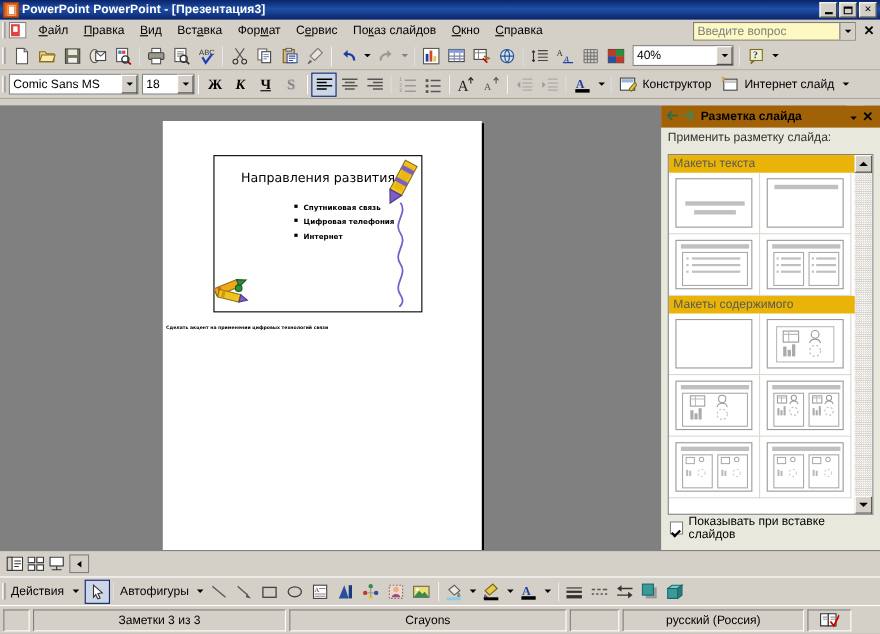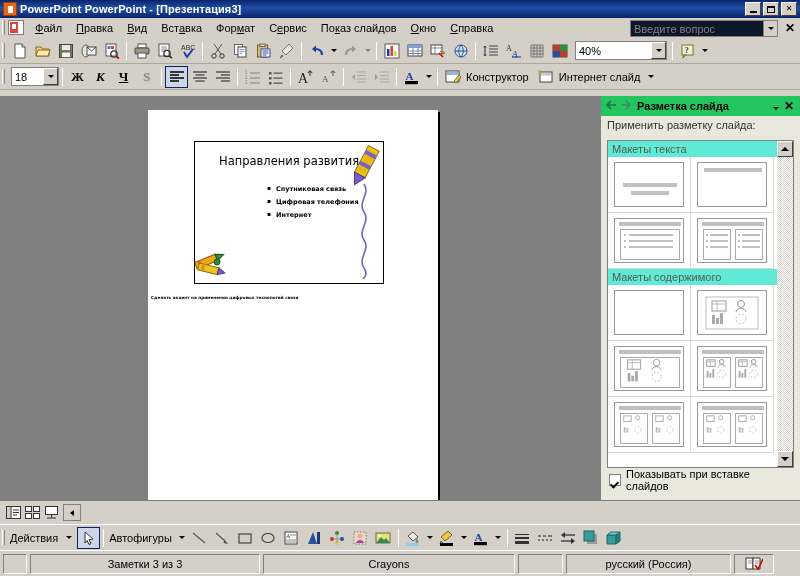--- a/index.html
+++ b/index.html
@@ -68,21 +68,21 @@
   }
   .menu-doc-icon:after{
     content:""; position:absolute; left:3px; top:3px; width:4px; height:5px; background:#fff;
   }
   .menu-item {
     padding: 2px 7px; font-size: 11px; color: #000; white-space: nowrap; cursor: default;
   }
   .menu-item u { text-decoration: underline; }
   .ask-box {
     position: absolute; right: 22px; top: 2px;
-    width: 148px; height: 17px; background: #0f172a;
+    width: 148px; height: 17px; background: #fef9c3;
     border: 1px solid #808080;
     display: flex; align-items: center;
   }
   .ask-box .ph { color: #808080; font-size: 11px; padding-left: 3px; flex: 1 1 auto; }
   .ask-arrow {
     width: 14px; height: 15px; background: #d4d0c8;
     border-left: 1px solid #808080;
     display:flex;align-items:center;justify-content:center;
   }
   .menu-close { position:absolute; right:5px; top:3px; font-size:12px; font-weight:bold; color:#000; cursor:default;}
@@ -202,32 +202,32 @@
   .tri-dbl { display:flex; flex-direction:column; align-items:center; gap:1px; }
 
   
   .taskpane {
     position: absolute; right: 0; top: 96px; width: 200px; bottom: 76px;
     background: #e8e9dc;
     border-left: 1px solid #808080;
   }
   .tp-header {
     height: 20px; display: flex; align-items: center; padding: 0 4px;
-    background: #22c55e;
+    background: #a16207;
   }
   .tp-nav { display:flex; gap:3px; align-items:center; }
   .tp-title { font-weight: bold; font-size: 11px; flex: 1 1 auto; padding-left: 5px; white-space:nowrap;}
   .tp-sub { font-size: 11px; padding: 3px 0 4px 6px; color:#333; }
   .tp-list {
     position: absolute; left: 6px; right: 6px; top: 44px; bottom: 32px;
     background: #fff; border: 1px solid #808080;
     overflow: hidden;
   }
   .tp-group {
-    background: #5eead4; color: #5a5a50; font-size: 11px;
+    background: #eab308; color: #5a5a50; font-size: 11px;
     padding: 2px 4px; font-weight: normal;
   }
   .lay-row { display: flex; }
   .lay-cell {
     width: 83px; height: 56px; display: flex; align-items: center; justify-content: center;
     border-right: 1px solid #d9d9d0;
     border-bottom: 1px solid #d9d9d0;
   }
   .lay { width: 70px; height: 45px; border: 1px solid #999; background: #fff; position: relative; }
   .lay .bar { position: absolute; background: #c0c0c0; }
@@ -522,20 +522,26 @@
         </svg>
     </div>
     <div class="dd-arrow">
         <div class="tri-d"></div>
       </div>
   </div>
 
   <div class="toolbar">
     <div class="grip"></div>
 
+    <div class="combo" style="width:118px;">
+      <div class="val">Comic Sans MS</div>
+      <div class="btn">
+          <div class="tri-d"></div>
+        </div>
+    </div>
     <div class="combo" style="width:48px; margin-left:3px;">
       <div class="val">18</div>
       <div class="btn">
           <div class="tri-d"></div>
         </div>
     </div>
 
     <div class="sep"></div>
 
     <div class="tbtn">

